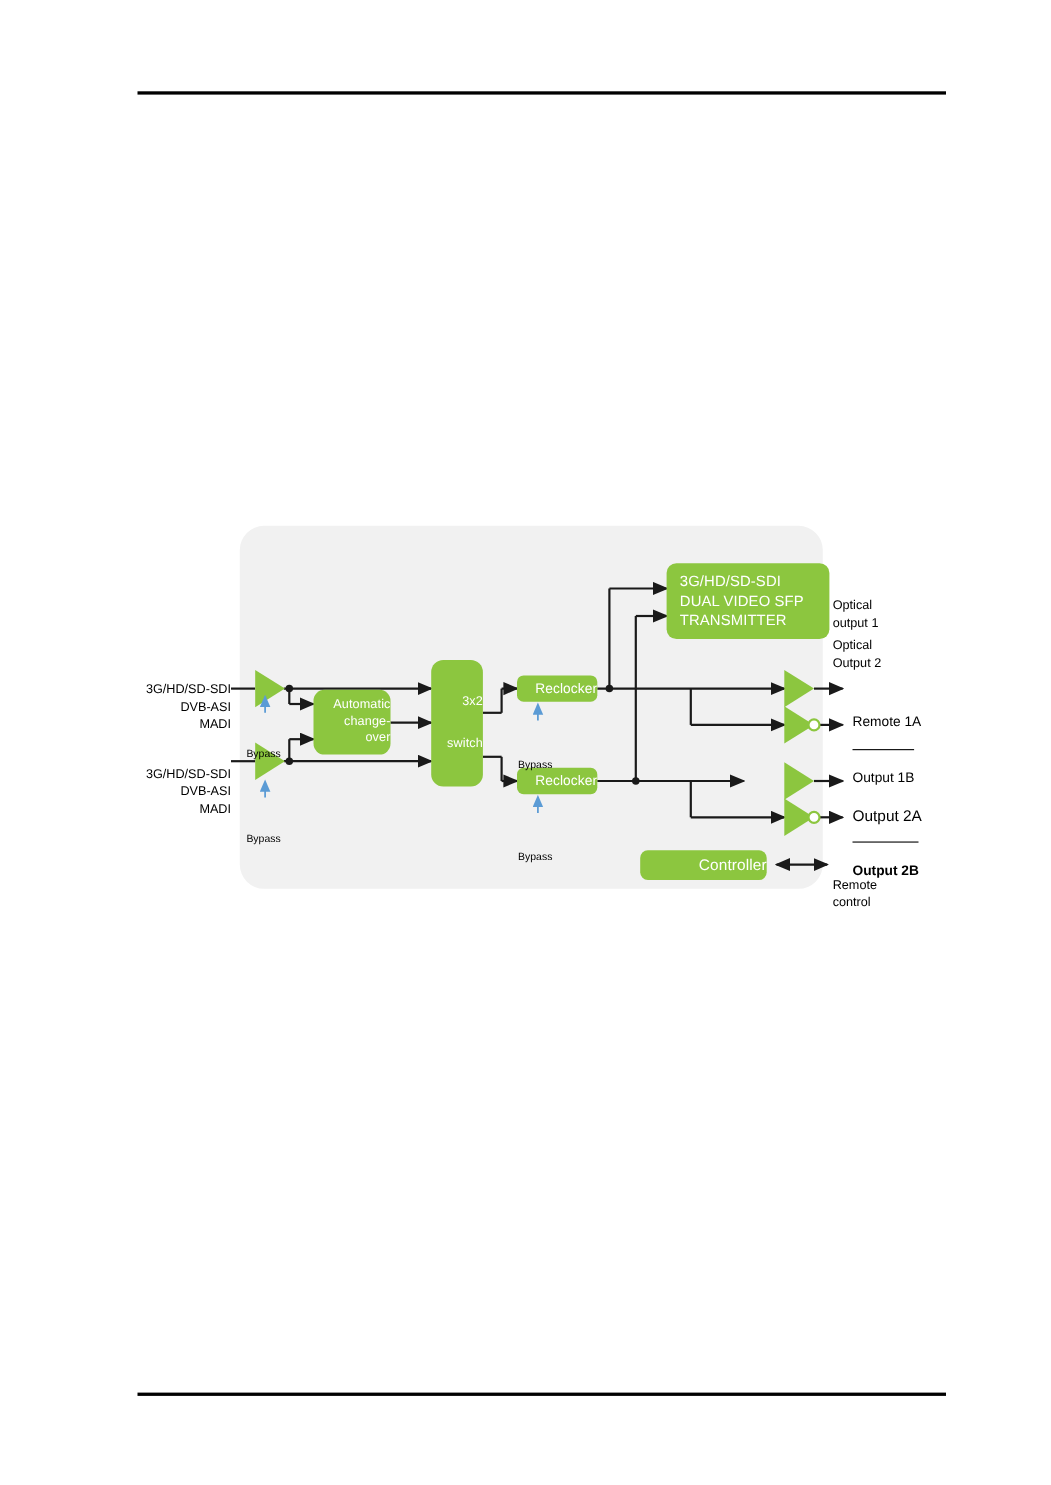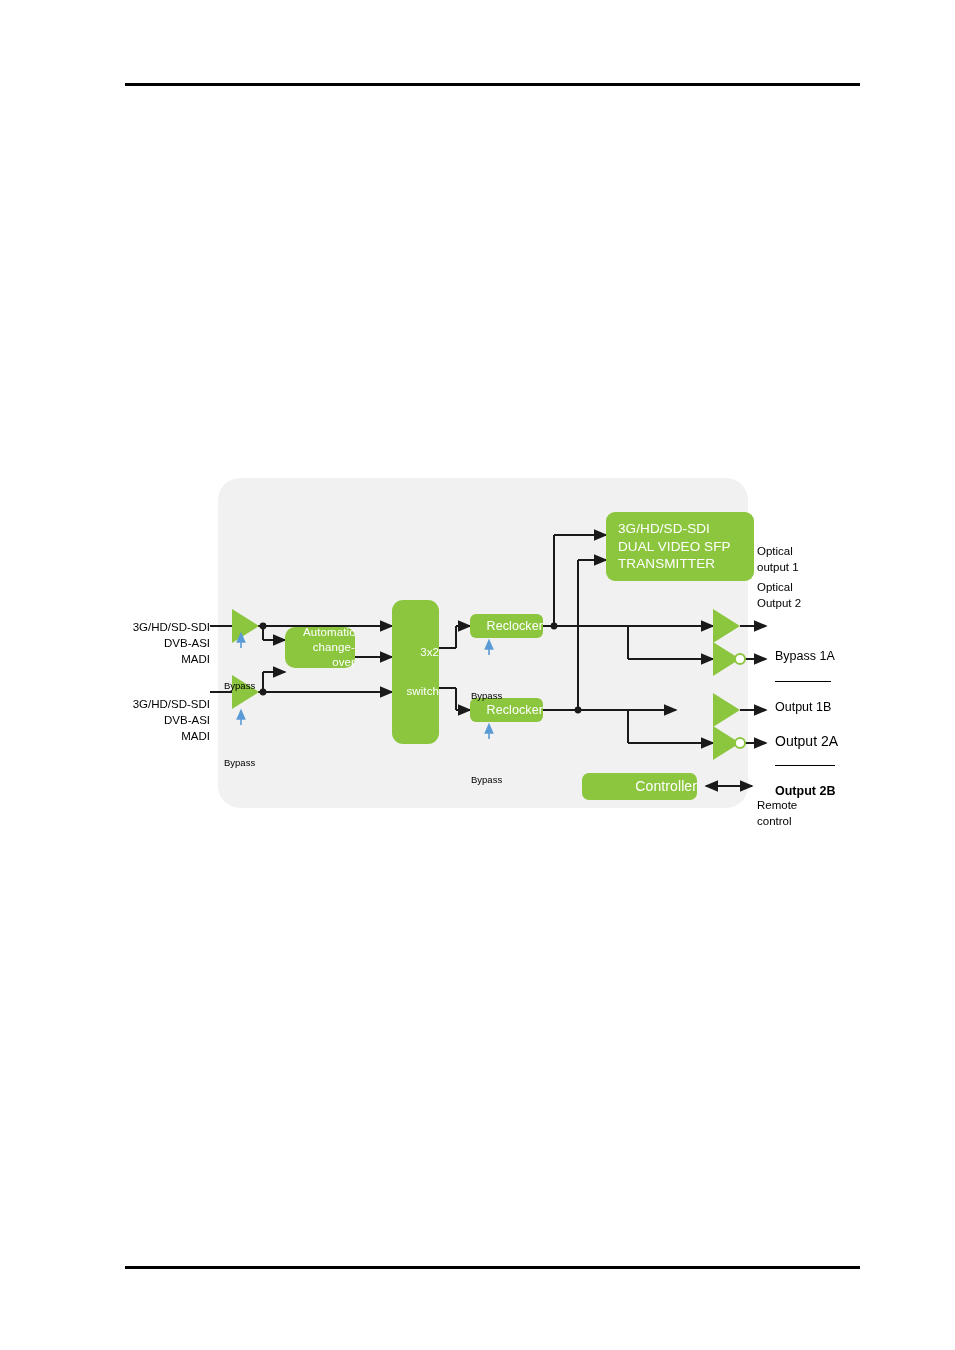--- a/index.html
+++ b/index.html
@@ -63,27 +63,27 @@
     flex-direction: column;
     align-items: flex-end;
     justify-content: center;
     text-align: center;
     line-height: 1.32;
     letter-spacing: 0.1px;
   }
 
   .box-changeover {
     left: 285px; top: 627px;
-    width: 70px; height: 41px;
+    width: 70px; height: 59px;
     font-size: 11.5px;
     border-radius: 10px;
   }
   .box-switch {
     left: 392px; top: 600px;
-    width: 47px; height: 144px;
+    width: 47px; height: 115px;
     font-size: 11.5px;
     border-radius: 11px;
     gap: 23px;
   }
   .box-reclocker1 {
     left: 470px; top: 614px;
     width: 73px; height: 24px;
     font-size: 12.5px;
     border-radius: 6px;
   }
@@ -297,21 +297,21 @@
     <div class="lbl" style="left:757px; top:516px;">
       <div>Optical</div>
       <div>output 1</div>
     </div>
 
     <div class="lbl" style="left:757px; top:552px;">
       <div>Optical</div>
       <div>Output 2</div>
     </div>
 
-    <div class="lbl" style="left:775px; top:620px; font-size:12.5px;">Bypass 1A</div>
+    <div class="lbl" style="left:775px; top:620px; font-size:12.5px;">Remote 1A</div>
     <div class="lbl" style="left:775px; top:653px; font-size:12.5px;"><span class="ovl">Output 1B</span></div>
     <div class="lbl" style="left:775px; top:704px; font-size:14px;">Output 2A</div>
     <div class="lbl" style="left:775px; top:737px; font-size:12.5px;font-weight:bold;"><span class="ovl">Output 2B</span></div>
 
     <div class="lbl" style="left:757px; top:770px;">
       <div>Remote</div>
       <div>control</div>
     </div>
 
   </div>

